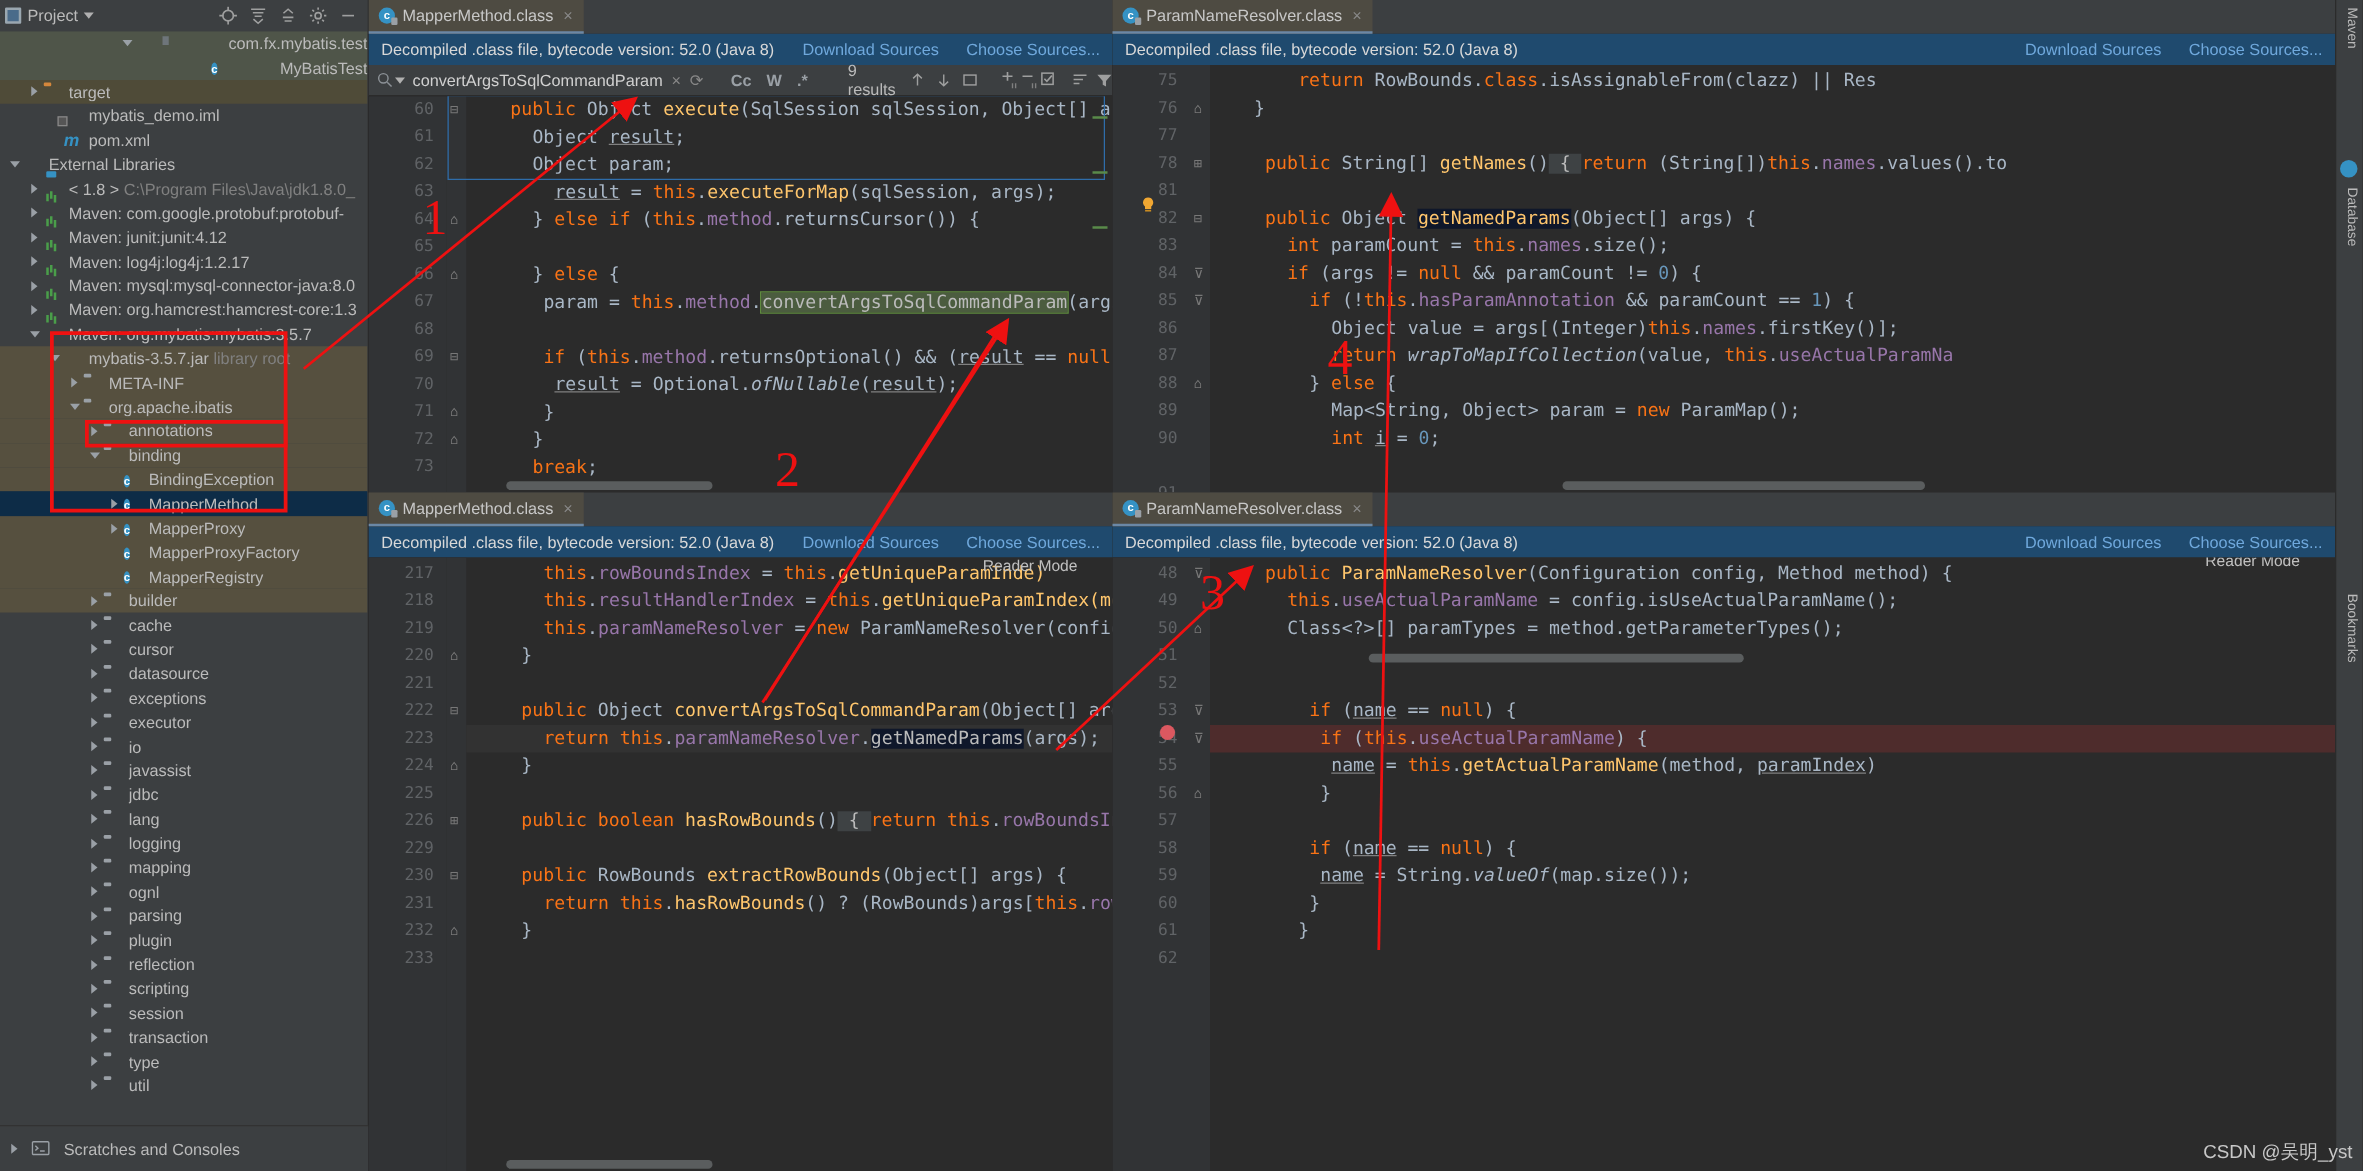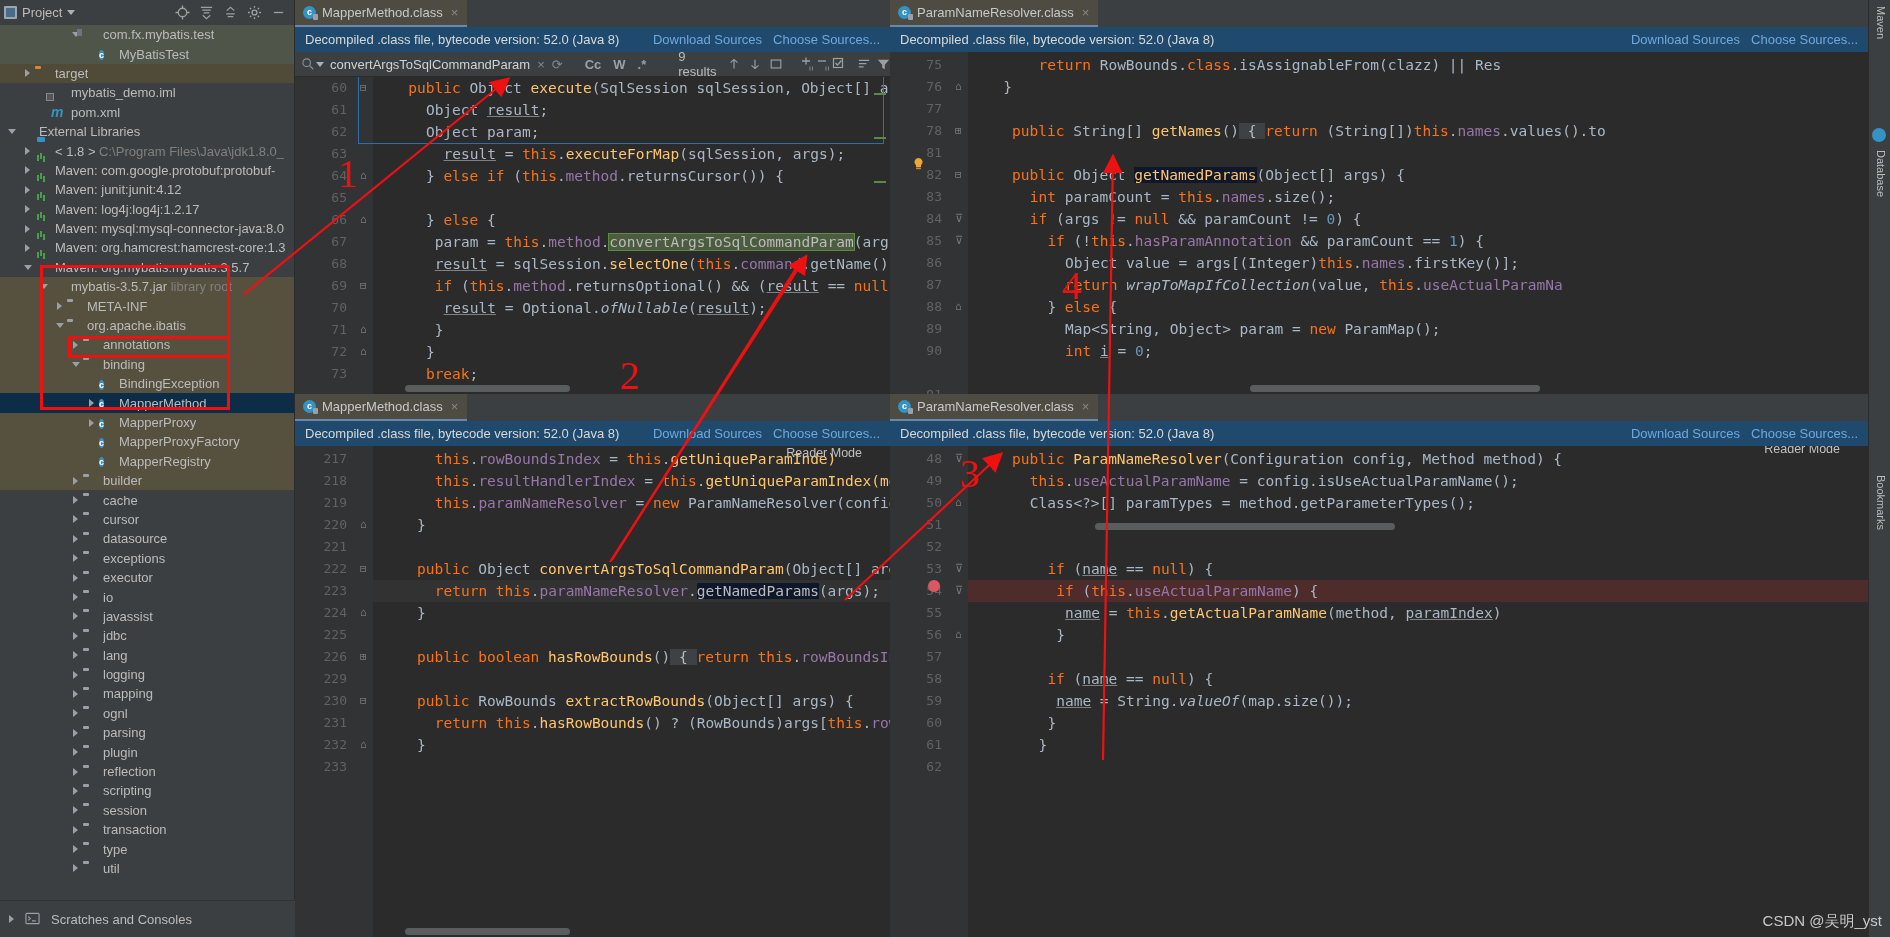--- a/index.html
+++ b/index.html
@@ -24,21 +24,21 @@
   .sb-sq{ width:13px;height:13px;border:2px solid #9aa7b0; background:#4a6b8a; border-radius:1px;}
   .caret-d{ width:0;height:0;border-left:4px solid transparent;border-right:4px solid transparent;border-top:5px solid #b0b0b0; }
   .sb-icons{ display:flex; align-items:center; gap:9px; margin-left:auto; padding-right:4px;}
   .sb-ico{ width:15px;height:15px; opacity:.85; display:flex;align-items:center;justify-content:center;}
   .sb-ico svg{ display:block; }
 
   .tree{ position:absolute; top:25px; left:0; right:0; bottom:37px; overflow:hidden;
          background:#3c3f41; }
   .trow{ height:19.4px; display:flex; align-items:center; white-space:nowrap;
          font-size:13px; color:#bbbbbb; position:relative; }
-  .trow.greenhl{ background:#4f5549; }
+  .trow.greenhl{ background:#4f5549;justify-content:space-between; }
   .trow.brownhl{ background:#4f4b38; }
   .trow.tanhl{ background:#56503f; }
   .trow.selblue{ background:#0d2c47; }
   .arrow{ width:11px; height:11px; margin-right:2px; flex:0 0 auto;
           display:flex; align-items:center; justify-content:center;}
   .arrow i{ display:block; width:0;height:0; }
   .arr-r i{ border-top:4px solid transparent;border-bottom:4px solid transparent;border-left:5px solid #9aa0a6;}
   .arr-d i{ border-left:4px solid transparent;border-right:4px solid transparent;border-top:5px solid #9aa0a6;}
   .ic{ width:16px; height:16px; margin-right:4px; flex:0 0 auto; position:relative; }
   .ic-folder{ width:14px;height:11px;background:#9aa0a6;border-radius:1px 2px 2px 2px; margin-top:3px;}
@@ -78,21 +78,21 @@
   .tab{ height:27px; background:#4e4b42; display:flex; align-items:center; gap:6px;
         padding:0 9px 0 8px; font-size:13px; color:#c8c8c8; border-bottom:2px solid #6b88a6;}
   .tab .tabicon{ width:13px;height:13px;border-radius:50%;background:#3592c4;color:#fff;
         font-size:9px;line-height:13px;text-align:center;font-weight:bold; position:relative;}
   .tab .tabicon::after{content:"";position:absolute;right:-2px;bottom:-1px;width:5px;height:6px;
         background:#9aa0a6;border-radius:1px;}
   .tab .closex{ color:#888; font-size:13px; margin-left:2px; }
 
   .notifbar{ height:25px; background:#1f4a6e; display:flex; align-items:center;
              padding:0 10px; font-size:13px; color:#d8d8d8; }
-  .notifbar .links{ margin-left:auto; display:flex; gap:11px; }
+  .notifbar .links{ margin-left:auto; display:flex; gap:22px; }
   .notifbar a{ color:#6fa8dc; text-decoration:none; }
 
   .findbar{ height:25px; background:#3c3f41; display:flex; align-items:center;
             gap:0px; padding:0 6px; font-size:13px; color:#bbb; border-bottom:1px solid #2b2b2b;}
   .findbar .val{ color:#d0d0d0; }
   .findbar .sep{ width:1px;height:16px;background:#555;margin:0 8px;}
   .findbar .cc{ color:#9aa0a6; font-weight:bold; margin:0 6px;}
   .findbar .res{ color:#bbb; margin:0 10px;}
   .fb-ico{ width:18px;height:18px;display:flex;align-items:center;justify-content:center;opacity:.85;}
 
@@ -651,21 +651,20 @@
             <div class="foldmark" style="top: 268px; left: 3px;">⌂</div>
           </div>
         <div class="codelines" id="tl-lines">
             <div class="cl" style="top: 0px; left: 35.28px;"><span class="kw">public</span> <span class="typ">Object</span> <span class="fn">execute</span><span class="typ">(SqlSession sqlSession, Object[] args) {</span></div>
             <div class="cl" style="top: 22px; left: 52.92px;"><span class="typ">Object </span><span class="typ uline">result</span><span class="typ">;</span></div>
             <div class="cl" style="top: 44px; left: 52.92px;"><span class="typ">Object param;</span></div>
             <div class="cl" style="top: 66px; left: 70.56px;"><span class="typ uline">result</span><span class="typ"> = </span><span class="kw">this</span><span class="typ">.</span><span class="fn">executeForMap</span><span class="typ">(sqlSession, args);</span></div>
             <div class="cl" style="top: 88px; left: 52.92px;"><span class="typ">} </span><span class="kw">else if</span><span class="typ"> (</span><span class="kw">this</span><span class="typ">.</span><span class="fld2">method</span><span class="typ">.</span><span class="typ">returnsCursor()) {</span></div>
             <div class="cl" style="top: 132px; left: 52.92px;"><span class="typ">} </span><span class="kw">else</span><span class="typ"> {</span></div>
             <div class="cl" style="top: 154px; left: 61.74px;"><span class="typ">param = </span><span class="kw">this</span><span class="typ">.</span><span class="fld2">method</span><span class="typ">.</span><span class="greenbox">convertArgsToSqlCommandParam</span><span class="typ">(args)</span></div>
-            <div class="cl" style="top: 176px; left: 61.74px;"><span class="typ uline">result</span><span class="typ"> = sqlSession.</span><span class="fn">selectOne</span><span class="typ">(</span><span class="kw">this</span><span class="typ">.</span><span class="fld2">command</span><span class="typ">.</span><span class="typ">getName()</span></div>
             <div class="cl" style="top: 198px; left: 61.74px;"><span class="kw">if</span><span class="typ"> (</span><span class="kw">this</span><span class="typ">.</span><span class="fld2">method</span><span class="typ">.</span><span class="typ">returnsOptional() &amp;&amp; (</span><span class="typ uline">result</span><span class="typ"> == </span><span class="kw">null</span></div>
             <div class="cl" style="top: 220px; left: 70.56px;"><span class="typ uline">result</span><span class="typ"> = Optional.</span><span class="it typ">ofNullable</span><span class="typ">(</span><span class="typ uline">result</span><span class="typ">);</span></div>
             <div class="cl" style="top: 242px; left: 61.74px;"><span class="typ">}</span></div>
             <div class="cl" style="top: 264px; left: 52.92px;"><span class="typ">}</span></div>
             <div class="cl" style="top: 286px; left: 52.92px;"><span class="kw">break</span><span class="typ">;</span></div>
           </div>
         <div class="sel-box" style="left:63px;right:6px;top:-1px;height:68px;"></div>
         <div class="hscroll" style="left:110px;width:165px;bottom:2px;"></div>
       <div class="gmark" style="right: 4px; top: 16px;"></div>
           <div class="gmark" style="right: 4px; top: 60px;"></div>

